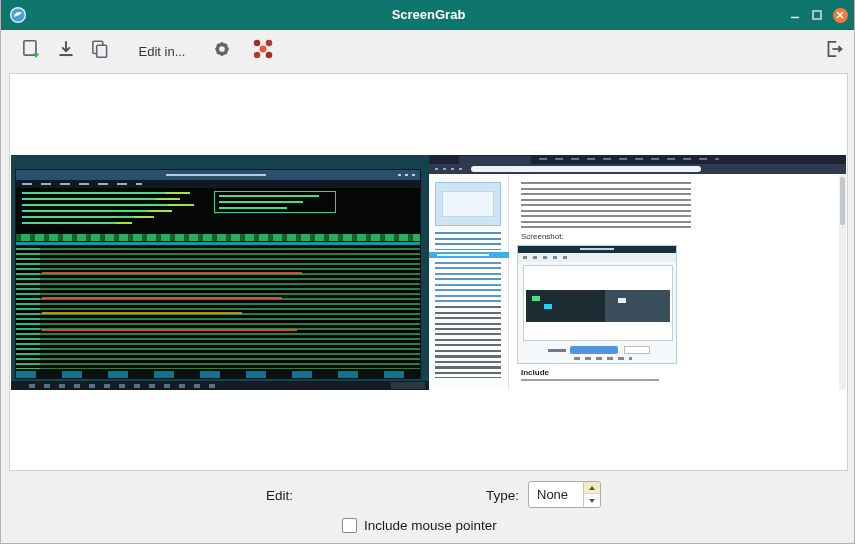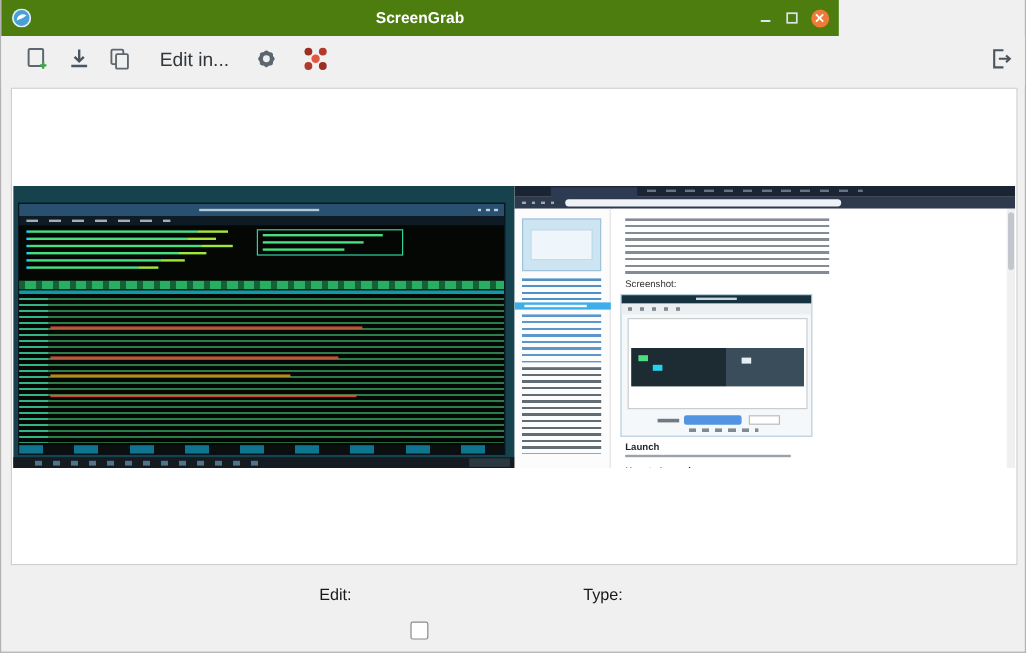--- a/index.html
+++ b/index.html
@@ -6,38 +6,38 @@
   html,body { background:#777; }
   body { font-family:"Liberation Sans", sans-serif; }
 
   #win {
     position:relative; width:855px; height:544px;
     background:#f0f0f0; overflow:hidden;
     border-left:1px solid #b3b3b3; border-right:1px solid #b3b3b3; border-bottom:1px solid #b3b3b3;
   }
 
   
-  .titlebar { position:absolute; left:0; top:0; width:698px; height:30px; background:#4d7c0f; }
+  .titlebar { position:absolute; left:0; top:0; width:855px; height:30px; background:#0f766e; }
   .app-icon { position:absolute; left:9px; top:7px; width:16px; height:16px; }
   .win-title { position:absolute; left:0; right:0; top:0; height:30px; line-height:30px;
     text-align:center; color:#ffffff; font-size:13px; font-weight:bold; }
   .winbtn { position:absolute; top:6px; width:18px; height:18px; display:flex; align-items:center; justify-content:center; cursor:pointer; }
   .winbtn.min { right:52px; }
   .winbtn.max { right:30px; }
   .winbtn.close { right:7px; }
   .close-circle { width:15px; height:15px; border-radius:50%; background:#ef7b39; display:flex; align-items:center; justify-content:center; }
 
   
   .toolbar { position:absolute; left:0; top:30px; width:855px; height:42px; background:#f0f0f0; }
   .tbtn { position:absolute; top:5px; width:32px; height:32px; border-radius:3px;
     display:flex; align-items:center; justify-content:center; cursor:pointer; }
   .tbtn.new  { left:14px; }
   .tbtn.save { left:49px; }
   .tbtn.copy { left:83px; }
-  .tbtn.editin { left:128px; width:66px; font-size:16px; color:#30373d; }
+  .tbtn.editin { left:128px; width:66px; font-size:13px; color:#30373d; }
   .tbtn.gear { left:205px; }
   .tbtn.dots { left:246px; }
   .tbtn.quit { left:817px; }
 
   
   .panel { position:absolute; left:8px; top:73px; width:839px; height:398px;
     background:#ffffff; border:1px solid #cfcfcf; }
   .shot { position:absolute; left:1px; top:81px; width:835px; height:235px; overflow:hidden; background:#fff; }
 
   
@@ -325,33 +325,45 @@
                   <div class="n-chip" style="left:6px; top:6px; background:#4ade80;"></div>
                   <div class="n-chip" style="left:18px; top:14px; background:#22d3ee;"></div>
                   <div class="n-chip" style="left:92px; top:8px; background:#e8eef5;"></div>
                 </div>
               </div>
               <div class="n-combolabel"></div>
               <div class="n-combo"></div>
               <div class="n-spin"></div>
               <div class="n-check"></div>
             </div>
-            <div class="ph ver-h">Launch</div>
+            <div class="ph ver-h">Include</div>
             <div class="gline" style="left:11px; top:205px; width:138px;"></div>
             <div class="ph how-h">How to Launch</div>
 
           </div>
           <div class="b-scroll">
             <div class="b-thumbbar"></div>
           </div>
         </div>
       </div>
 
     </div>
   </div>
 
   <div class="lbl type-lbl">Edit:</div>
 
   <div class="lbl delay-lbl">Type:</div>
+  <div class="spin">
+    <span class="spin-text">None</span>
+    <span class="spin-btns">
+      <span class="spin-up">
+          <span class="arr-up"></span>
+        </span>
+      <span class="spin-down">
+          <span class="arr-dn"></span>
+        </span>
+    </span>
+  </div>
 
   <div class="chk"></div>
+  <div class="lbl chk-lbl">Include mouse pointer</div>
 
 </div>
 
 </body></html>

